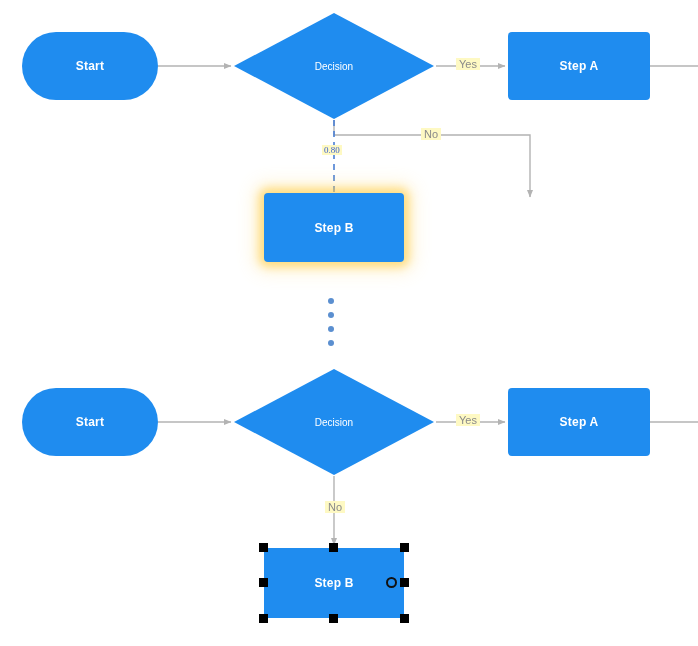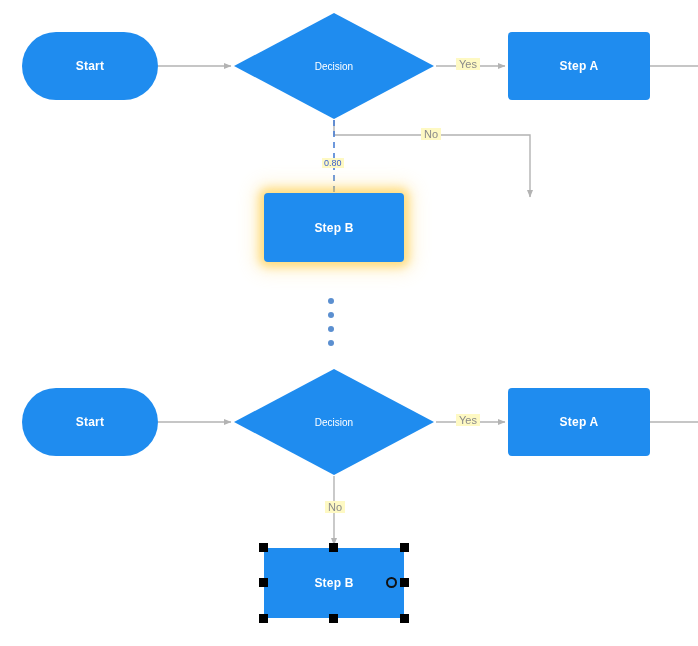--- a/index.html
+++ b/index.html
@@ -153,21 +153,21 @@
     </div>
 
     <div class="node node-rect node-glow" style="left:264px;top:193px;width:140px;height:69px;pointer-events:auto;">
       <span class="node-label">Step B</span>
     </div>
 
     <span class="edge-label" style="left:456px;top:58px;pointer-events:auto;">Yes</span>
 
     <span class="edge-label" style="left:421px;top:128px;pointer-events:auto;">No</span>
 
-    <span class="edge-label prob" style="left:322px;top:158px;pointer-events:auto;">0.80</span>
+    <span class="edge-label prob" style="left:322px;top:145px;pointer-events:auto;font-family:Liberation Serif, serif;">0.80</span>
   </div>
 
   <div style="position:absolute;left:328px;top:298px;width:10px;height:48px;">
     <span class="sep-dot" style="left:0;top:0;"></span>
     <span class="sep-dot" style="left:0;top:14px;"></span>
     <span class="sep-dot" style="left:0;top:28px;"></span>
     <span class="sep-dot" style="left:0;top:42px;"></span>
   </div>
 
   <div class="layer" style="pointer-events:none;">

